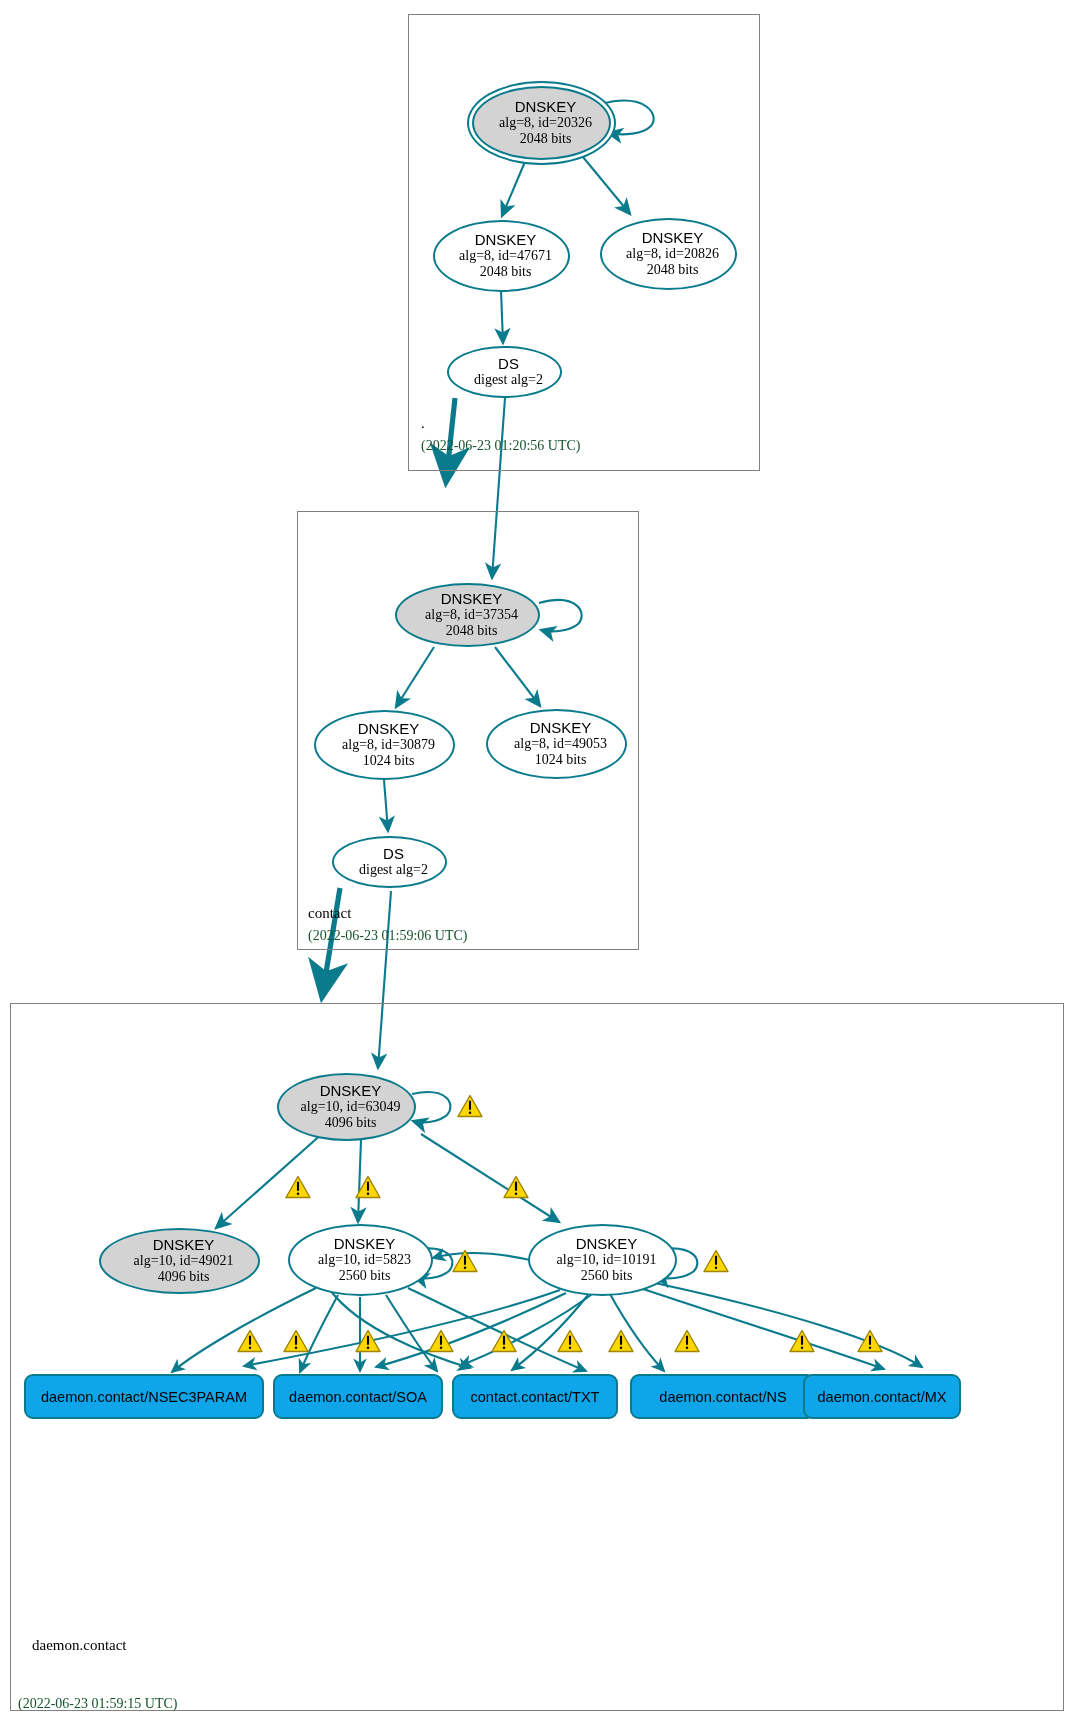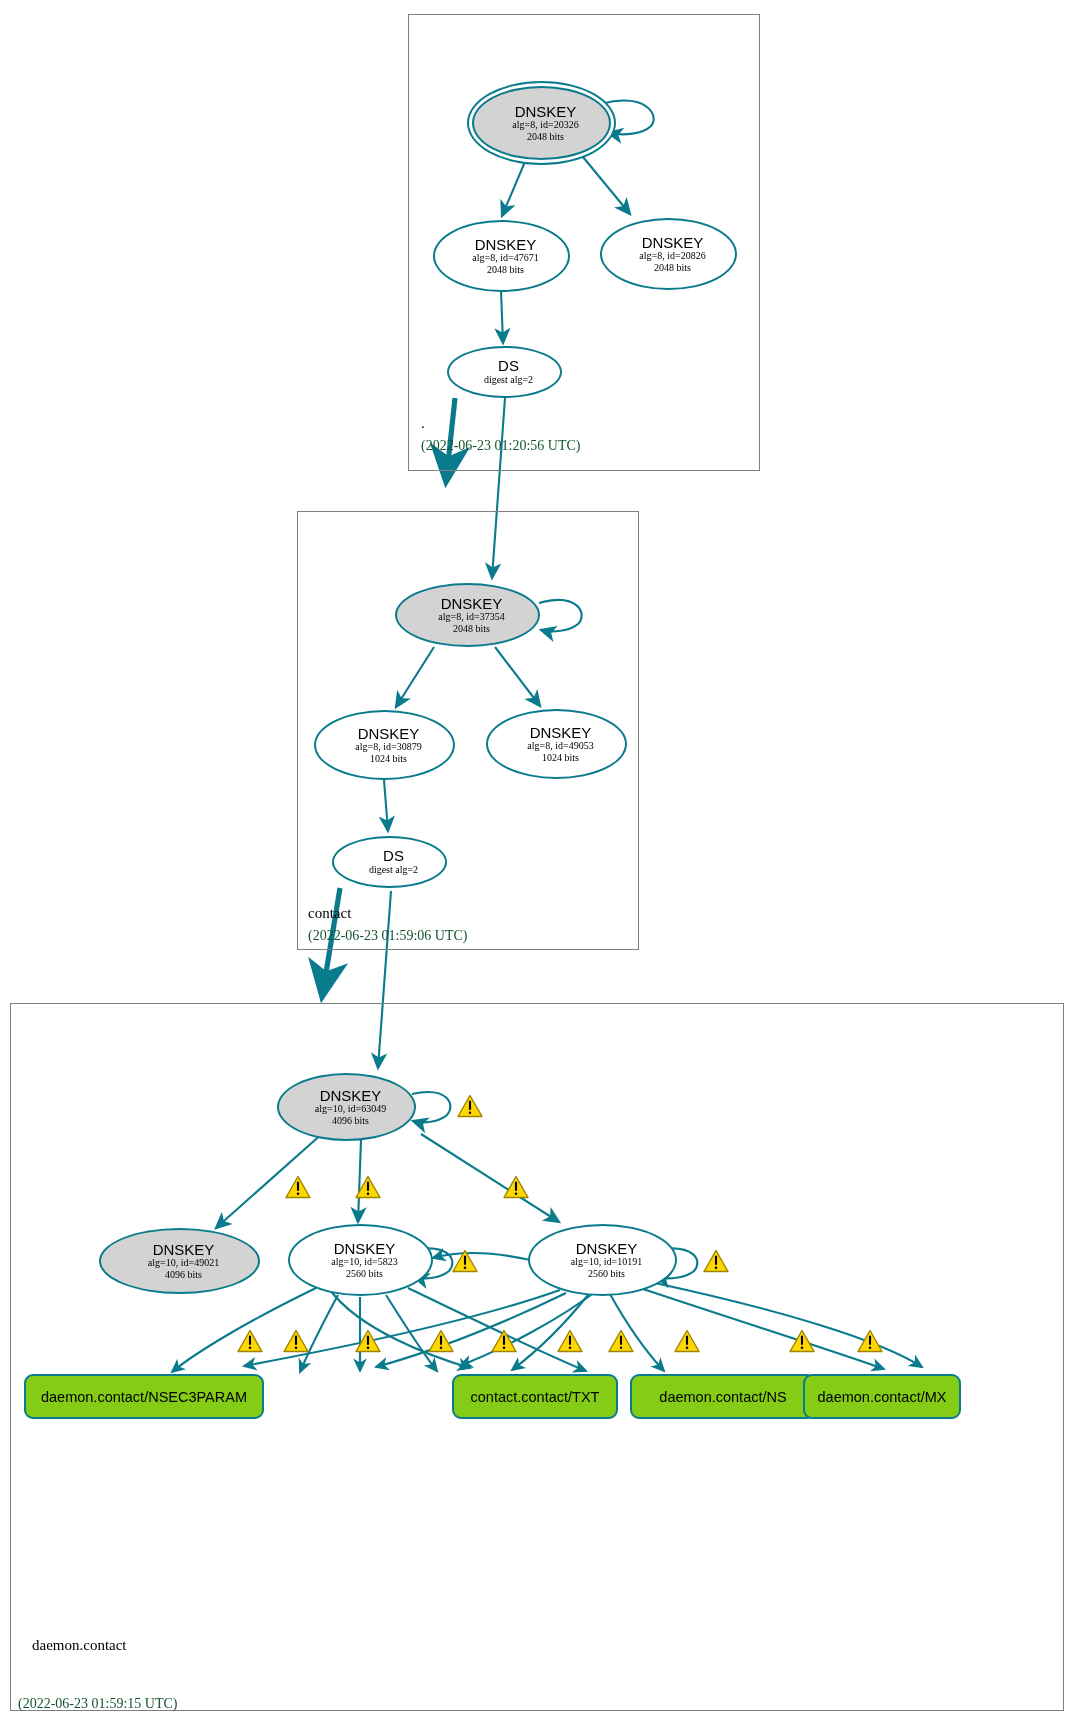--- a/index.html
+++ b/index.html
@@ -15,25 +15,25 @@
              font-size:14px;color:#14532d;white-space:nowrap;}
 
   .node{position:absolute;display:flex;flex-direction:column;
         align-items:center;justify-content:center;text-align:center;
         box-sizing:border-box;}
   .ellipse{border:2px solid #0a7b8c;border-radius:50%;background:#ffffff;padding-left:8px;}
   .ellipse.gray{background:#d3d3d3;}
   .ellipse.anchor{box-shadow:0 0 0 3px #ffffff, 0 0 0 5px #0a7b8c;}
   .n-title{font-family:"Liberation Sans", sans-serif;font-size:15px;
            color:#000;line-height:1.05;}
-  .n-sub{font-family:"Liberation Serif", serif;font-size:10px;
+  .n-sub{font-family:"Liberation Serif", serif;font-size:14px;
          color:#000;line-height:1.15;white-space:nowrap;}
 
   .rrset{position:absolute;border:2px solid #0a7b8c;border-radius:9px;
-         background:#84cc16;display:flex;align-items:center;
+         background:#0ea5e9;display:flex;align-items:center;
          justify-content:center;box-sizing:border-box;
          font-family:"Liberation Sans", sans-serif;font-size:14.5px;color:#000;}
 
   .warn{position:absolute;width:26px;height:24px;}
 </style>
 </head>
 <body>
 
 <div id="stage">
 
@@ -180,20 +180,21 @@
     <div class="n-sub">2560 bits</div>
   </div>
 
   <div class="node ellipse" style="left:528px;top:1224px;width:149px;height:72px;">
     <div class="n-title">DNSKEY</div>
     <div class="n-sub">alg=10, id=10191</div>
     <div class="n-sub">2560 bits</div>
   </div>
 
   <div class="rrset" style="left:24px;top:1374px;width:240px;height:45px;">daemon.contact/NSEC3PARAM</div>
+  <div class="rrset" style="left:273px;top:1374px;width:170px;height:45px;">daemon.contact/SOA</div>
   <div class="rrset" style="left:452px;top:1374px;width:166px;height:45px;">contact.contact/TXT</div>
   <div class="rrset" style="left:630px;top:1374px;width:186px;height:45px;">daemon.contact/NS</div>
   <div class="rrset" style="left:803px;top:1374px;width:158px;height:45px;">daemon.contact/MX</div>
 
   <svg class="warn" style="left:457px;top:1094px;" viewBox="0 0 26 24">
       <path d="M13 1.5 L25 22.5 L1 22.5 Z" fill="#ffd700" stroke="#9c8400" stroke-width="1.4" stroke-linejoin="round"></path>
       <path d="M13 7.5 L13 15" stroke="#000" stroke-width="2.1" stroke-linecap="round"></path>
       <circle cx="13" cy="18.8" r="1.25" fill="#000"></circle>
     </svg>
   <svg class="warn" style="left:285px;top:1175px;" viewBox="0 0 26 24">

